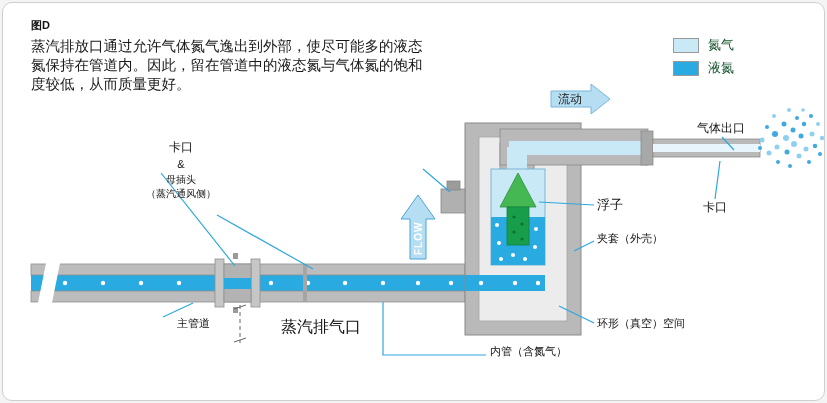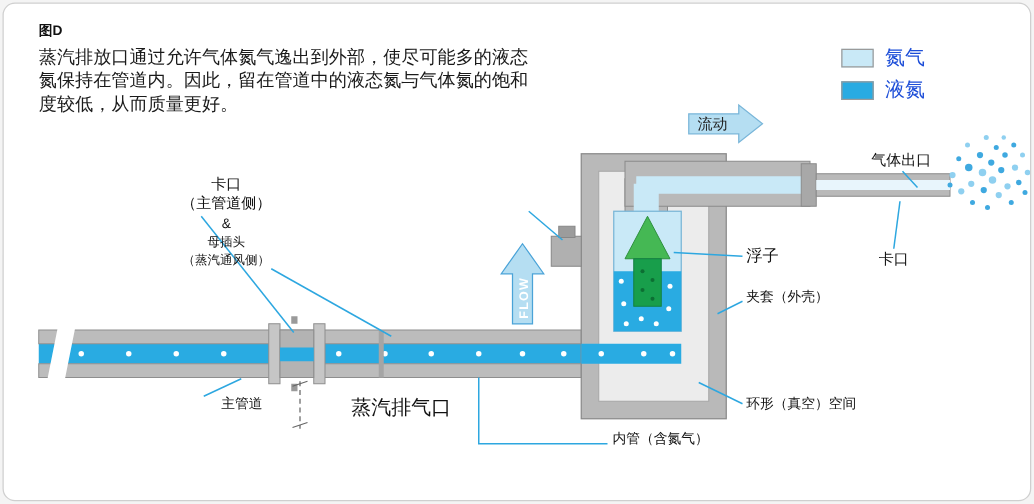--- a/index.html
+++ b/index.html
@@ -8,21 +8,21 @@
             border:1px solid #cfcfcf; border-radius:10px; overflow:hidden; }
   svg.diagram { position:absolute; left:0; top:0; width:823px; height:399px; }
   .lbl { position:absolute; color:#111; line-height:1.25; z-index:3; }
   .fig-tag { left:28px; top:16px; font-size:11px; font-weight:bold; }
   .description { left:28px; top:34px; width:400px; font-size:14.5px; line-height:19px; color:#1a1a1a; }
   .legend { position:absolute; left:670px; top:33px; z-index:3; }
   .legend-row { display:flex; align-items:center; margin-bottom:5px; }
   .swatch { width:26px; height:15px; border:1px solid #9a9a9a; margin-right:9px; }
   .swatch.gas { background:#c9e9f7; }
   .swatch.liquid { background:#29abe2; }
-  .legend-row span.txt { font-size:16px; color:#1d4ed8; }
+  .legend-row span.txt { font-size:13px; color:#14532d; }
   .bayonet-stack { left:116px; top:137px; width:124px; text-align:center; }
   .bayonet-stack .l1 { font-size:12px; }
   .bayonet-stack .l2 { font-size:12px; }
   .bayonet-stack .amp { font-size:11px; margin:3px 0 2px; }
   .bayonet-stack .l3 { font-size:10px; }
   .bayonet-stack .l4 { font-size:10px; margin-top:2px;font-family:Liberation Serif, serif; }
   .vent-port { left:336px; top:130px; width:98px; font-size:12.5px; line-height:16px; }
   .main-pipe-lbl { left:126px; top:314px; font-size:11px;margin-left:48px; }
   .steam-vent-lbl { left:278px; top:314px; font-size:16px; }
   .inner-pipe-lbl { left:487px; top:342px; font-size:11px; }
@@ -186,21 +186,20 @@
       <span class="txt">氮气</span>
     </div>
     <div class="legend-row">
       <span class="swatch liquid"></span>
       <span class="txt">液氮</span>
     </div>
   </div>
 
   <div class="lbl bayonet-stack">
     <div class="l1">卡口</div>
-    <div class="l2">（主管道侧）</div>
     <div class="amp">&amp;</div>
     <div class="l3">母插头</div>
     <div class="l4">（蒸汽通风侧）</div>
   </div>
 
   <div class="lbl main-pipe-lbl">主管道</div>
   <div class="lbl steam-vent-lbl">蒸汽排气口</div>
   <div class="lbl inner-pipe-lbl">内管（含氮气）</div>
   <div class="lbl annular-lbl">环形（真空）空间</div>
   <div class="lbl jacket-lbl">夹套（外壳）</div>

